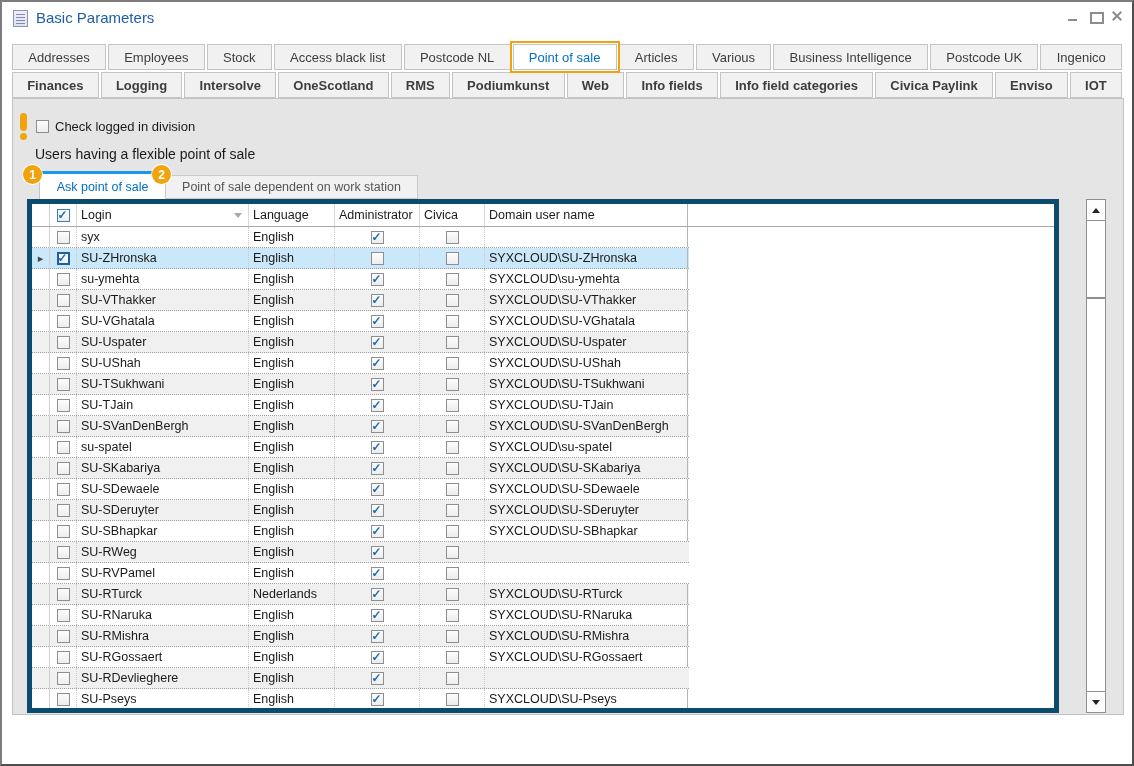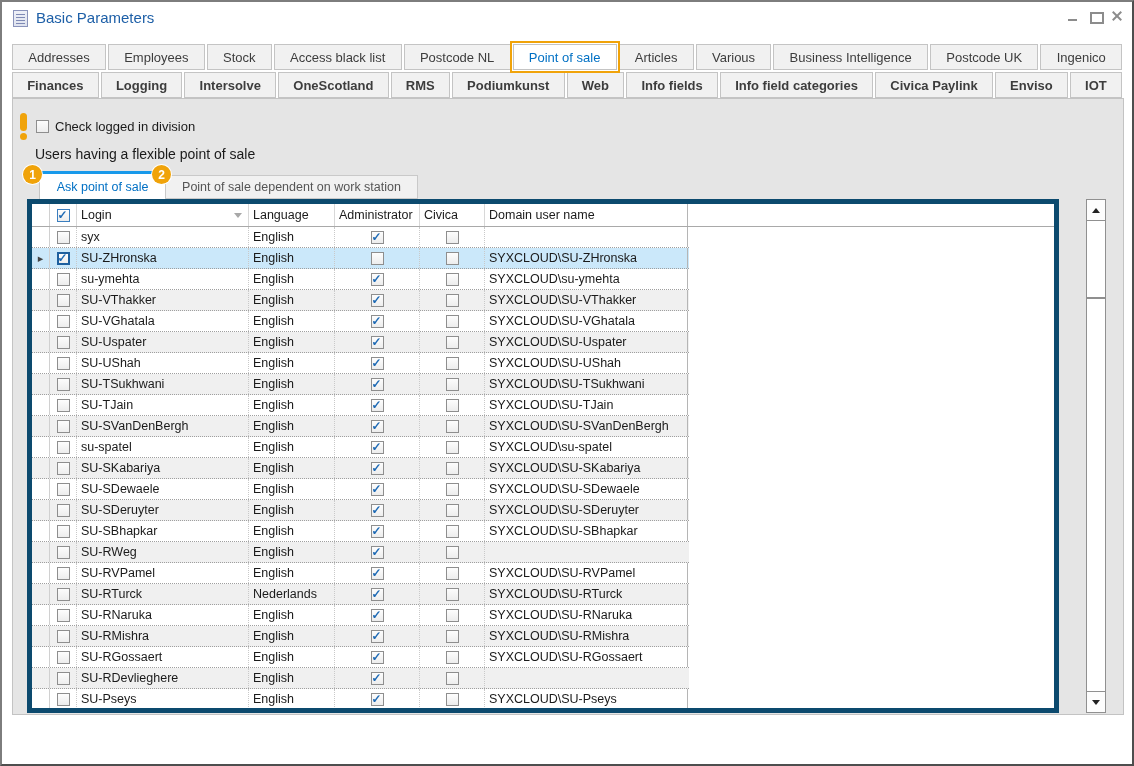--- a/index.html
+++ b/index.html
@@ -435,21 +435,20 @@
               <span class="cb"></span>
             </div>
             <div class="gcell c-login">SU-RVPamel</div>
             <div class="gcell c-lang">English</div>
             <div class="gcell c-admin">
               <span class="cb checked"></span>
             </div>
             <div class="gcell c-block">
               <span class="cb"></span>
             </div>
-            <div class="gcell c-domain">SYXCLOUD\SU-RVPamel</div>
           </div>
           <div class="grid-row stripe">
             <div class="gcell c-ind"></div>
             <div class="gcell c-cb">
               <span class="cb"></span>
             </div>
             <div class="gcell c-login">SU-RTurck</div>
             <div class="gcell c-lang">Nederlands</div>
             <div class="gcell c-admin">
               <span class="cb checked"></span>

